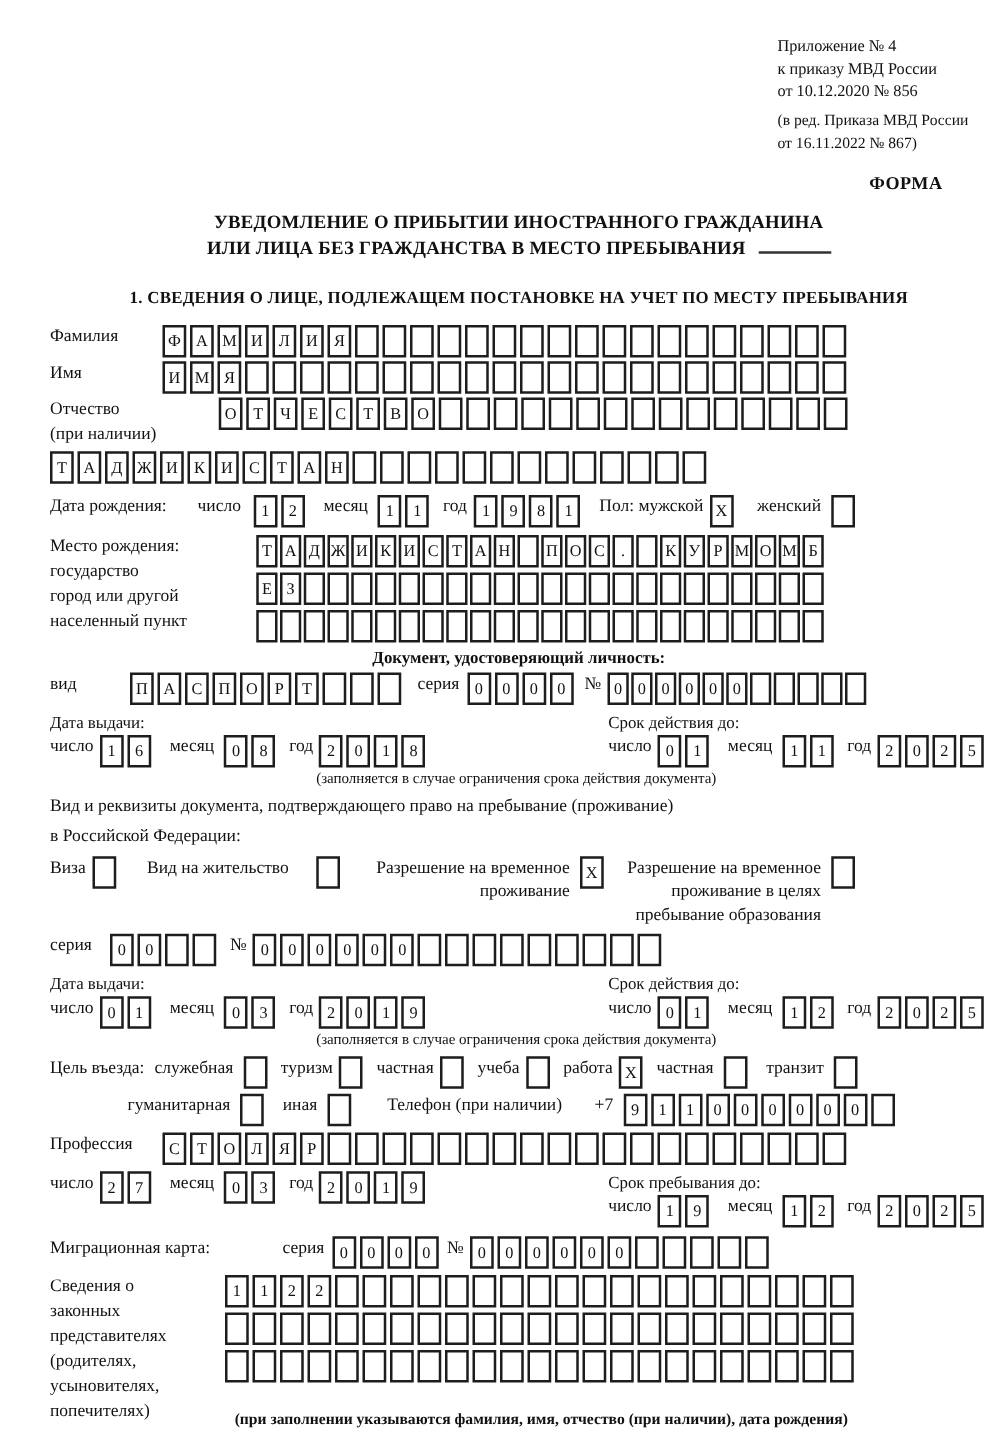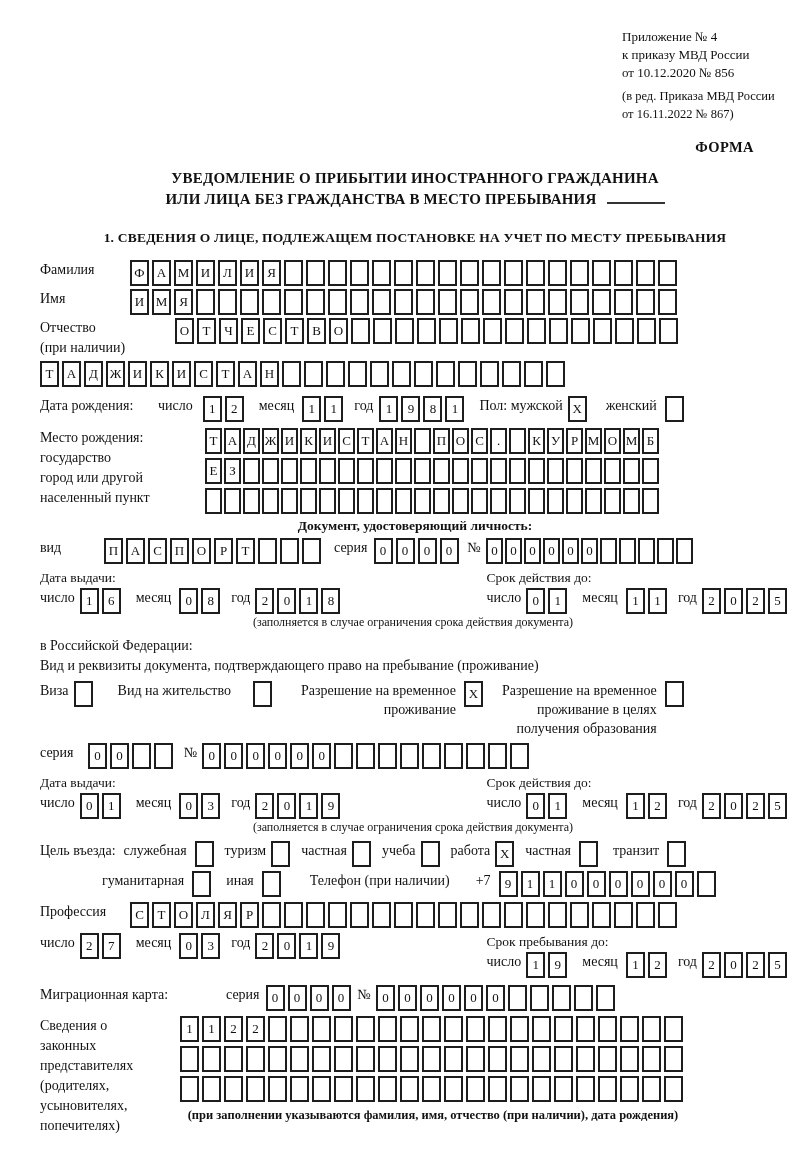--- a/index.html
+++ b/index.html
@@ -30,21 +30,21 @@
   .cb { margin-left:5px; }
   .gap8 { margin-left:8px; } .gap12 { margin-left:12px; } .gap16 { margin-left:16px; }
   .gap22 { margin-left:22px; } .gap26 { margin-left:26px; }
   .dochead { text-align:center; font-weight:bold; font-size:13.5px; margin:4px 0 4px 0; }
   .datepair { display:flex; margin-top:5px; }
   .dcol-l { width:420px; }
   .dcol-r { flex:1; padding-left:28px; }
   .dhead { text-align:left; font-size:13.5px; line-height:17px; margin-bottom:2px; }
   .note { font-size:12px; text-align:center; padding-right:4px; margin:1px 0 6px 0; }
   .ctr { text-align:right; line-height:19px; }
-  .rep-note { font-size:12.5px; font-weight:bold; text-align:center; margin-top:6px; }
+  .rep-note { font-size:12.5px; font-weight:bold; text-align:center; margin-top:22px; }
   .mb4 { margin-bottom:4px; }
 </style>
 </head>
 <body>
 
 <div class="page">
 
   <div class="hdr">
     <div>Приложение № 4</div>
     <div>к приказу МВД России</div>
@@ -383,37 +383,37 @@
             <span class="cell">2</span>
             <span class="cell">0</span>
             <span class="cell">2</span>
             <span class="cell">5</span>
           </span>
       </div>
     </div>
   </div>
   <div class="note">(заполняется в случае ограничения срока действия документа)</div>
 
+  <div class="lbl">Вид и реквизиты документа, подтверждающего право на пребывание (проживание)</div>
   <div class="lbl" style="margin-top:4px">в Российской Федерации:</div>
-  <div class="lbl">Вид и реквизиты документа, подтверждающего право на пребывание (проживание)</div>
 
   <div class="r" style="margin-top:5px">
     <span class="lbl">Виза</span>
     <span class="cell cb"></span>
     <span class="lbl gap22">Вид на жительство</span>
     <span class="cell cb gap22"></span>
     <span class="lbl ctr gap26">
       <div>Разрешение на временное</div>
       <div>проживание</div>
     </span>
     <span class="cell cb gap8">X</span>
     <span class="lbl ctr gap16">
       <div>Разрешение на временное</div>
       <div>проживание в целях</div>
-      <div>получения образования</div>
+      <div>пребывание образования</div>
     </span>
     <span class="cell cb gap8"></span>
   </div>
 
   <div class="r" style="margin-top:5px">
     <span class="lbl" style="width:48px">серия</span>
     <span class="cells">
         <span class="cell">0</span>
         <span class="cell">0</span>
         <span class="cell"></span>

